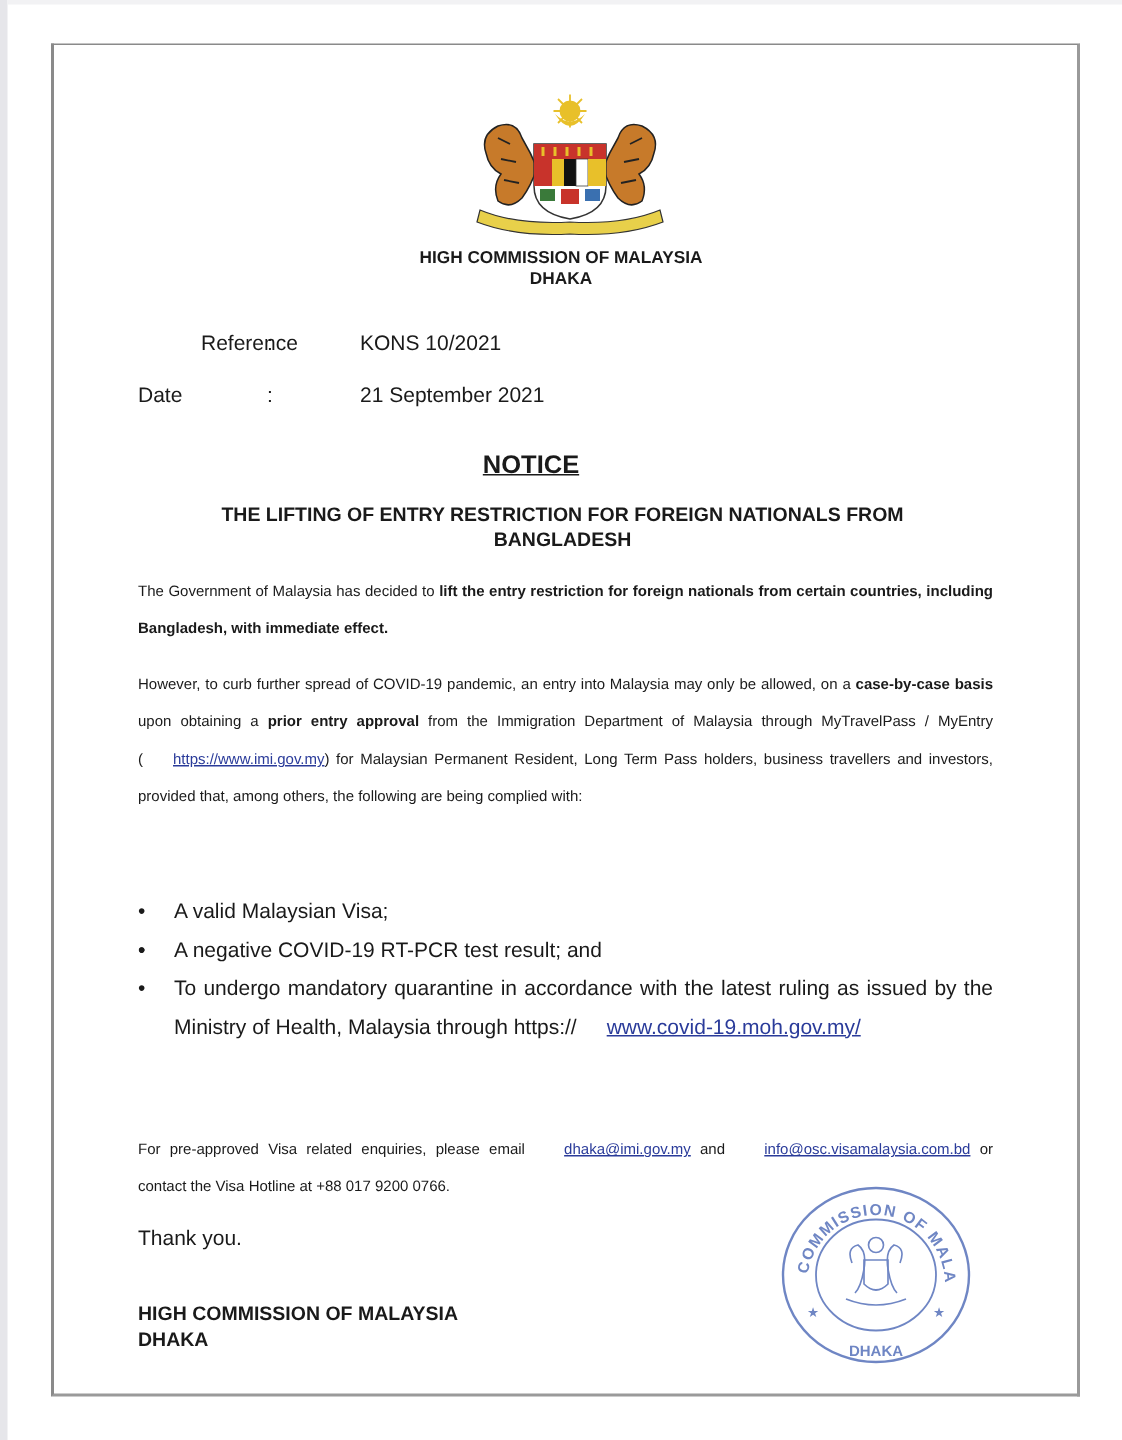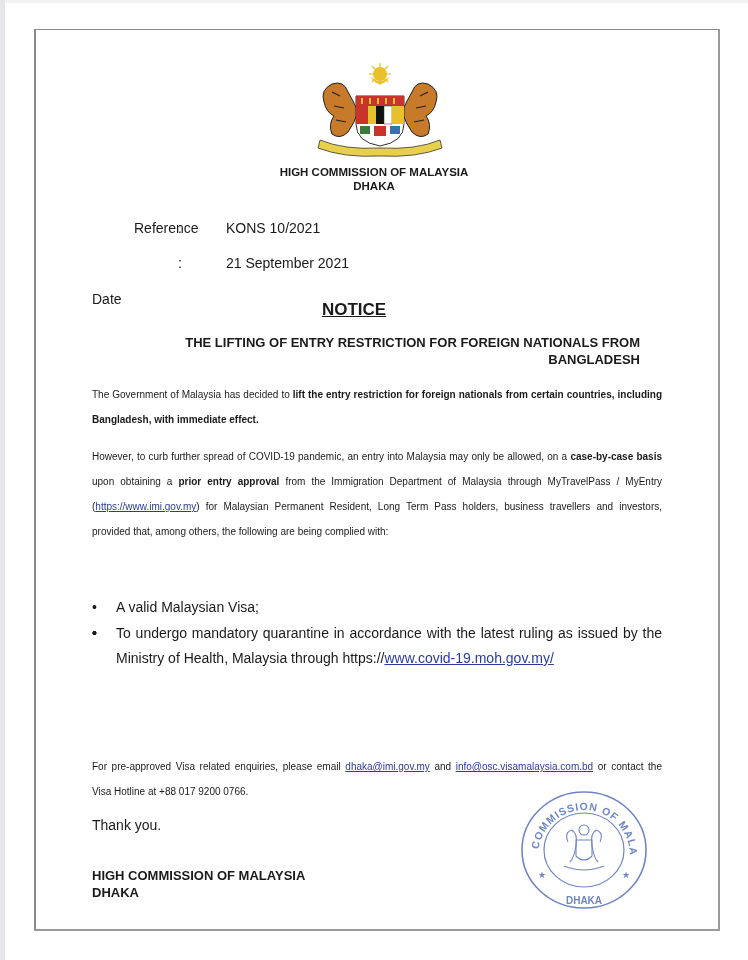--- a/index.html
+++ b/index.html
@@ -7,27 +7,27 @@
          font-family:"Liberation Sans", sans-serif; color:#1a1a1a; }
   .leftstrip { position:absolute; left:0; top:0; width:5px; height:960px; background:#e6e6ea; }
   .topstrip { position:absolute; left:5px; top:0; width:743px; height:3px; background:#f2f2f4; }
   .page { position:absolute; left:34px; top:29px; width:686px; height:902px;
           border-top:1.5px solid #8a8a8a; border-left:2px solid #8a8a8a;
           border-right:2px solid #9a9a9a; border-bottom:2px solid #9a9a9a; box-sizing:border-box; }
   .crest { position:absolute; left:314px; top:62px; width:132px; height:96px; }
   .hdr { position:absolute; left:0; width:748px; text-align:center; font-weight:bold; font-size:11.5px; line-height:14px; }
   .meta-label { position:absolute; left:92px; font-size:14px; }
   .meta-colon { position:absolute; left:178px; font-size:14px; }
-  .meta-val { position:absolute; left:226px; font-size:14px; }
+  .meta-val { position:absolute; left:240px; font-size:14px; }
   .notice { position:absolute; left:0; width:708px; top:300px; text-align:center; font-weight:bold;
             font-size:17px; text-decoration:underline; }
-  .subtitle { position:absolute; left:110px; width:530px; top:334px; text-align:right; font-weight:bold; font-size:13px; line-height:17px; }
+  .subtitle { position:absolute; left:110px; width:530px; top:334px; text-align:center; font-weight:bold; font-size:13px; line-height:17px; }
   .para { position:absolute; left:92px; width:570px; font-size:10px; line-height:25px; text-align:justify; }
   .para b { font-weight:bold; }
-  a.lnk { color:#2a3b9a; text-decoration:underline; }
+  a.lnk { color:#2a3b9a; text-decoration:underline;padding-left:20px; }
   .list { position:absolute; left:92px; width:570px; top:595px; margin:0; padding:0; list-style:none; font-size:14px; }
   .list li { position:relative; padding-left:24px; line-height:25.5px; text-align:justify; }
   .list li .dot { position:absolute; left:22px; top:0; }
   .thank { position:absolute; left:92px; top:817px; font-size:14px; }
   .sig { position:absolute; left:92px; top:867px; font-size:13px; font-weight:bold; line-height:17px; }
   .stamp { position:absolute; left:516px; top:786px; width:136px; height:128px; }
 </style>
 </head>
 <body>
 
@@ -78,39 +78,39 @@
   <path d="M6 78 Q30 88 66 86 Q102 88 126 78 L128 86 Q102 96 66 94 Q30 96 4 86 Z" fill="#e8d04a" stroke="#333" stroke-width="0.8"></path>
 </svg>
 
 <div class="hdr" style="top:165px;">HIGH COMMISSION OF MALAYSIA</div>
 <div class="hdr" style="top:179px;">DHAKA</div>
 
 <div class="meta-label" style="top:220px;margin-left:42px;">Reference</div>
 <div class="meta-colon" style="top:220px;">:</div>
 <div class="meta-val" style="top:220px;">KONS 10/2021</div>
 
-<div class="meta-label" style="top:255px;margin-top:36px;">Date</div>
+<div class="meta-label" style="top:255px;">Date</div>
 <div class="meta-colon" style="top:255px;">:</div>
 <div class="meta-val" style="top:255px;">21 September 2021</div>
 
 <div class="notice">NOTICE</div>
 <div class="subtitle">THE LIFTING OF ENTRY RESTRICTION FOR FOREIGN NATIONALS FROM BANGLADESH</div>
 
 <div class="para" style="top:382px;">
   <span>The Government of Malaysia has decided to </span><b>lift the entry restriction for foreign nationals from certain countries, including Bangladesh, with immediate effect.</b>
 </div>
 
 <div class="para" style="top:444px;">
   <span>However, to curb further spread of COVID-19 pandemic, an entry into Malaysia may only be allowed, on a </span><b>case-by-case basis</b><span> upon obtaining a </span><b>prior entry approval</b><span> from the Immigration Department of Malaysia through MyTravelPass / MyEntry (</span><a class="lnk">https://www.imi.gov.my</a><span>) for Malaysian Permanent Resident, Long Term Pass holders, business travellers and investors, provided that, among others, the following are being complied with:</span>
 </div>
 
 <ul class="list">
   <li><span class="dot" style="left:0">•</span><span>A valid Malaysian Visa;</span></li>
   <li><span class="dot" style="left:0">•</span></li>
-  <li><span class="dot" style="left:0">•</span></li>
+  <li><span class="dot" style="left:0">•</span><span>A negative COVID-19 RT-PCR test result; and</span></li>
   <li><span class="dot" style="left:0">•</span><span>To undergo mandatory quarantine in accordance with the latest ruling as issued by the Ministry of Health, Malaysia through https://</span><a class="lnk">www.covid-19.moh.gov.my/</a></li>
 </ul>
 
 <div class="para" style="top:754px;">
   <span>For pre-approved Visa related enquiries, please email </span><a class="lnk">dhaka@imi.gov.my</a><span> and </span><a class="lnk">info@osc.visamalaysia.com.bd</a><span> or contact the Visa Hotline at +88 017 9200 0766.</span>
 </div>
 
 <div class="thank">Thank you.</div>
 <div class="sig">
   <div>HIGH COMMISSION OF MALAYSIA</div>

